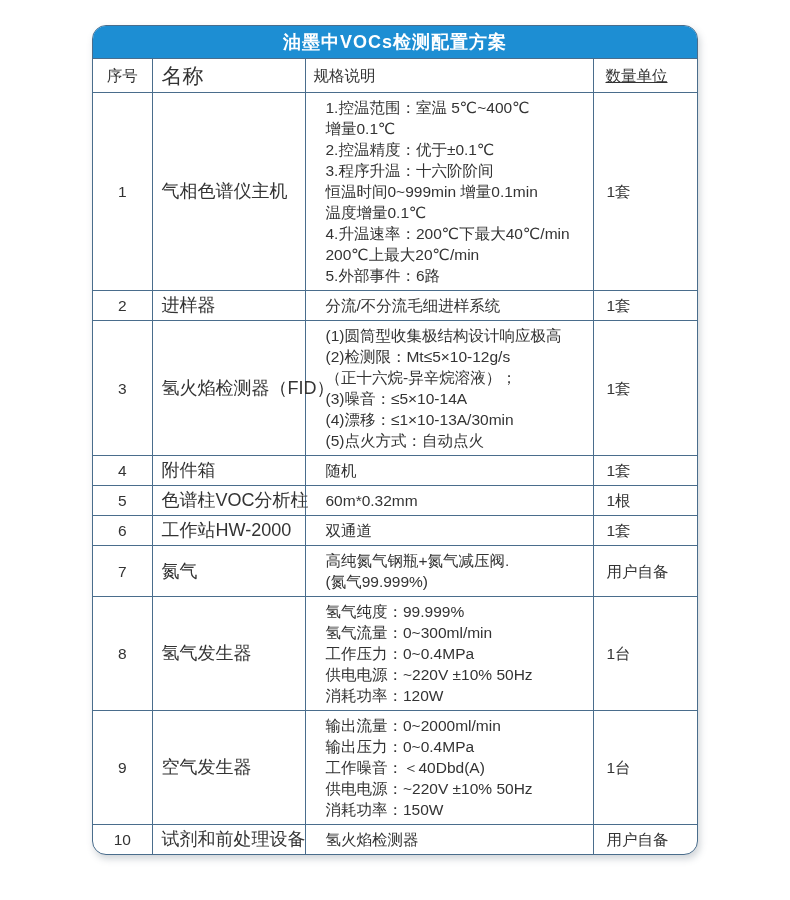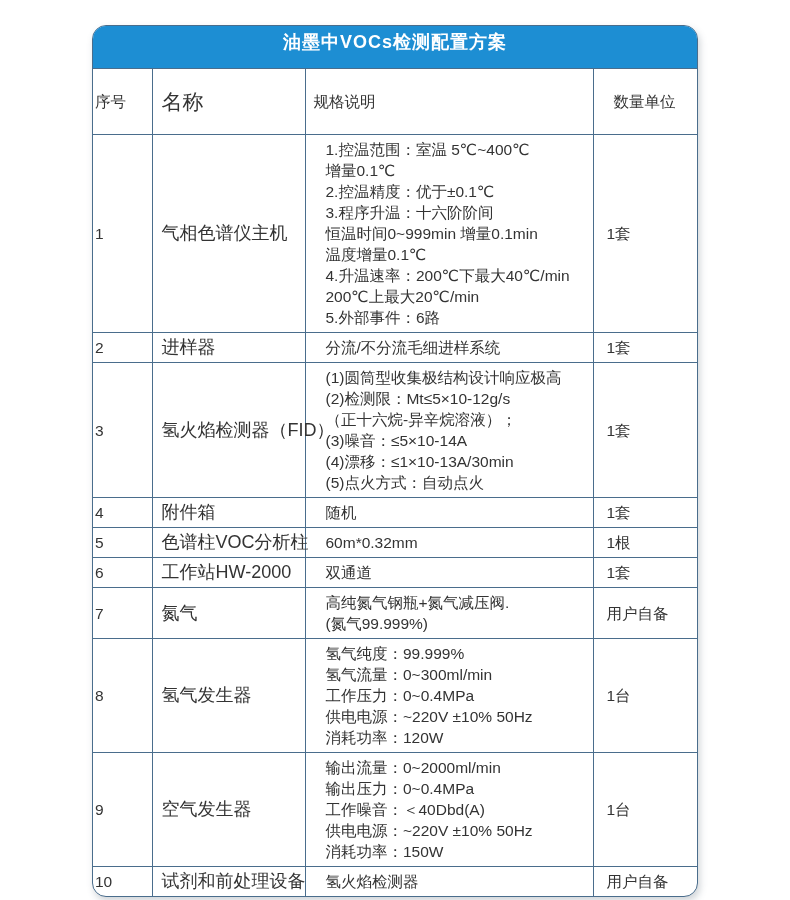--- a/index.html
+++ b/index.html
@@ -20,21 +20,21 @@
     position:absolute;
     left:92px;top:25px;
     width:606px;
     background:#ffffff;
     border:1px solid var(--border);
     border-radius:14px;
     overflow:hidden;
     box-shadow:2px 4px 7px rgba(90,105,120,0.28);
   }
   .title-bar{
-    height:42px;
+    height:32px;
     background:var(--header-blue);
     color:#ffffff;
     font-size:18px;
     font-weight:bold;
     text-align:center;
     line-height:33px;
     letter-spacing:1px;
   }
   table{
     width:100%;
@@ -50,28 +50,28 @@
     font-weight:400;
   }
   
   th:first-child,td:first-child{border-left:none;}
   th:last-child,td:last-child{border-right:none;padding-left:13px;}
   tbody tr:last-child td{border-bottom:none;}
   thead th{
     text-align:left;
     padding:6px 10px;
   }
-  .col-no{width:59px;padding:4px 2px;}
+  .col-no{width:59px;text-align:center;padding:4px 2px;}
   th.col-no{padding:6px 2px;}
   .col-name{width:153px;padding:4px 5px 4px 9px;white-space:nowrap;font-size:18px;}
   th.col-name{padding:6px 9px;font-size:21px;}
   .col-spec{width:288px;padding:4px 20px;}
-  th.col-spec{padding:22px 8px;margin-top:24px;}
+  th.col-spec{padding:6px 8px;margin-top:24px;}
   .col-qty{width:106px;padding:4px 12px;}
-  th.col-qty{padding:6px 20px;}
+  th.col-qty{padding:6px 12px;text-decoration:underline;}
   .spec-line{line-height:21px;}
 </style>
 </head>
 <body>
 
 <div class="table-card">
   <div class="title-bar">
     <span>油墨中VOCs检测配置方案</span>
   </div>
   <table>

